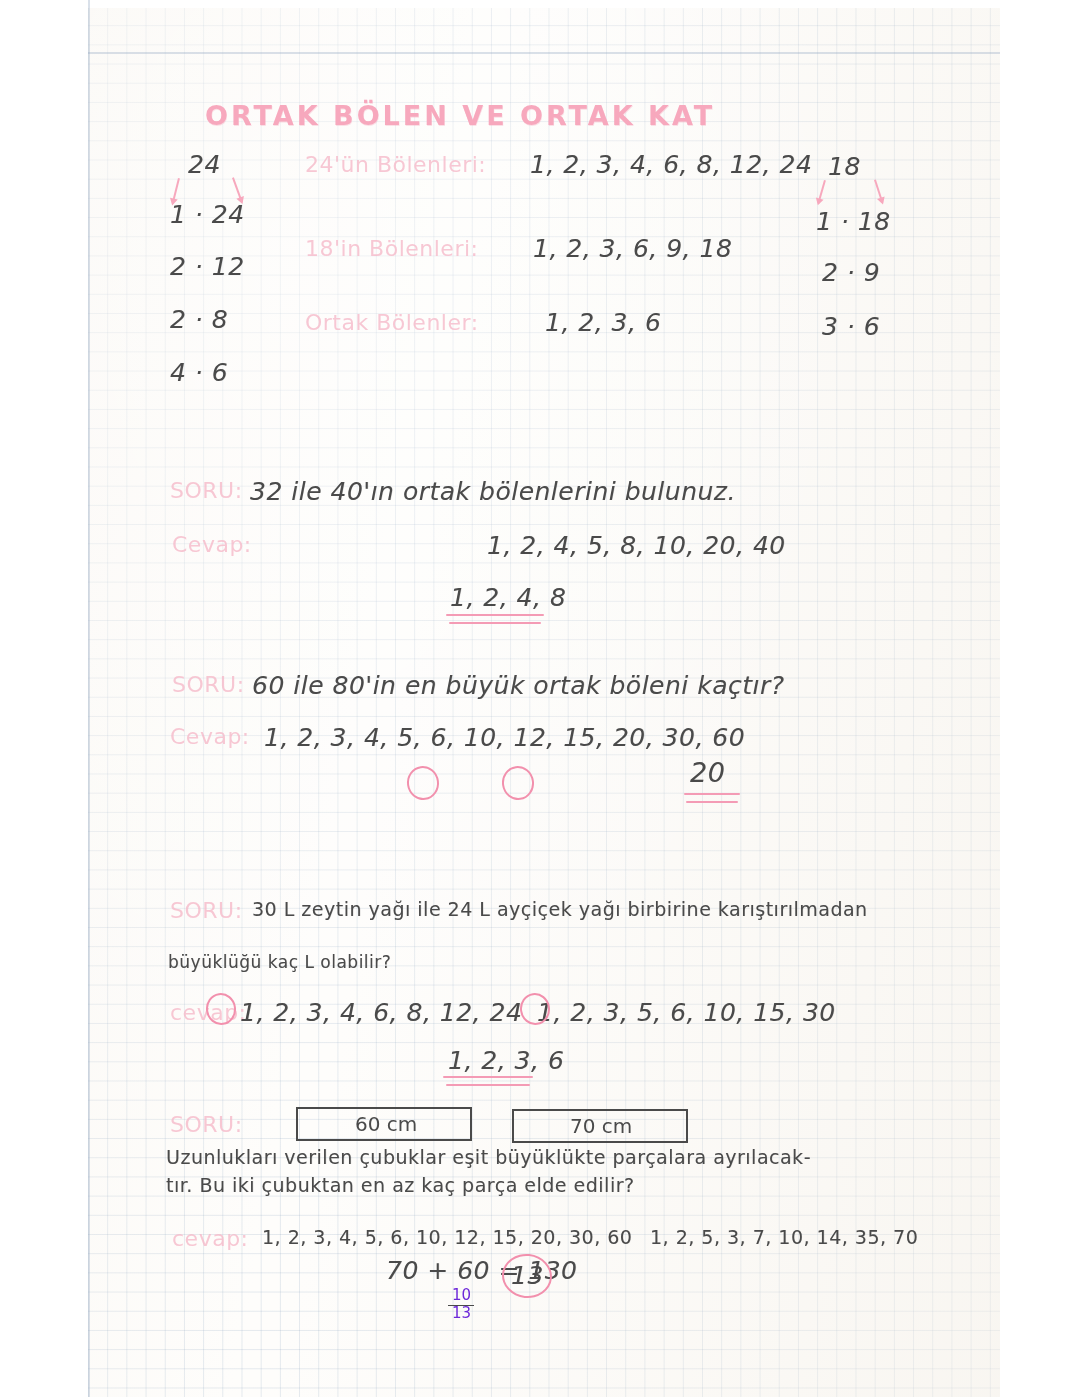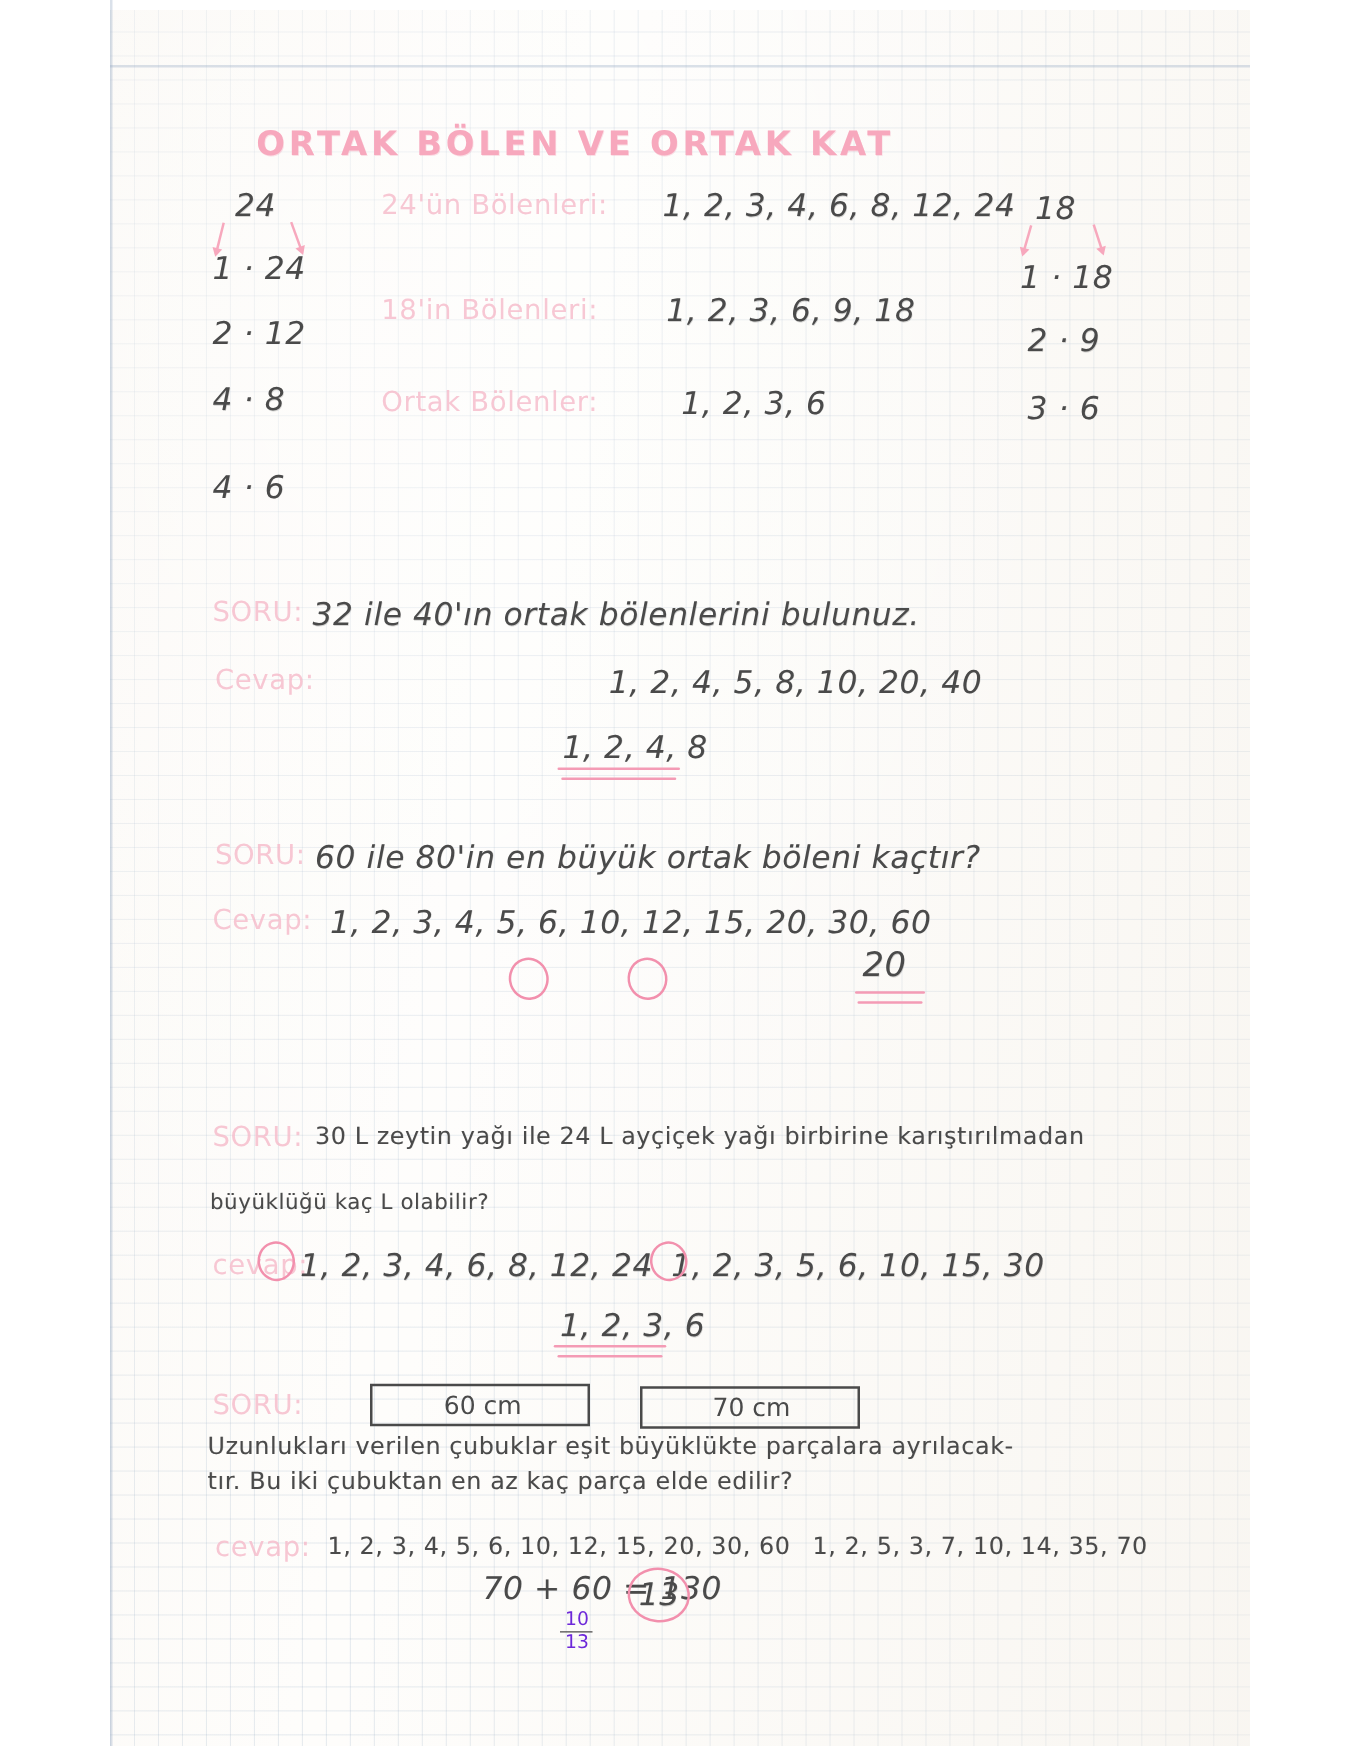--- a/index.html
+++ b/index.html
@@ -156,22 +156,22 @@
 
   <div class="hw title pink" style="left:205px; top:100px;">ORTAK BÖLEN VE ORTAK KAT</div>
 
   <div class="hw big pencil" style="left:188px; top:150px;">24</div>
 
   <div class="arrow" style="left:178px; top:178px; height:26px; transform:rotate(14deg);"></div>
   <div class="arrow" style="left:232px; top:178px; height:26px; transform:rotate(-20deg);"></div>
 
   <div class="hw big pencil" style="left:170px; top:200px;">1 · 24</div>
   <div class="hw big pencil" style="left:170px; top:252px;">2 · 12</div>
-  <div class="hw big pencil" style="left:170px; top:305px;">4 · 8</div>
-  <div class="hw big pencil" style="left:170px; top:375px;">4 · 6</div>
+  <div class="hw big pencil" style="left:170px; top:305px;">2 · 8</div>
+  <div class="hw big pencil" style="left:170px; top:358px;">4 · 6</div>
 
   <div class="hw big pencil" style="left:828px; top:152px;">18</div>
 
   <div class="arrow" style="left:824px; top:180px; height:24px; transform:rotate(16deg);"></div>
   <div class="arrow" style="left:874px; top:180px; height:24px; transform:rotate(-18deg);"></div>
 
   <div class="hw big pencil" style="left:816px; top:207px;">1 · 18</div>
   <div class="hw big pencil" style="left:822px; top:258px;">2 · 9</div>
   <div class="hw big pencil" style="left:822px; top:312px;">3 · 6</div>
 

